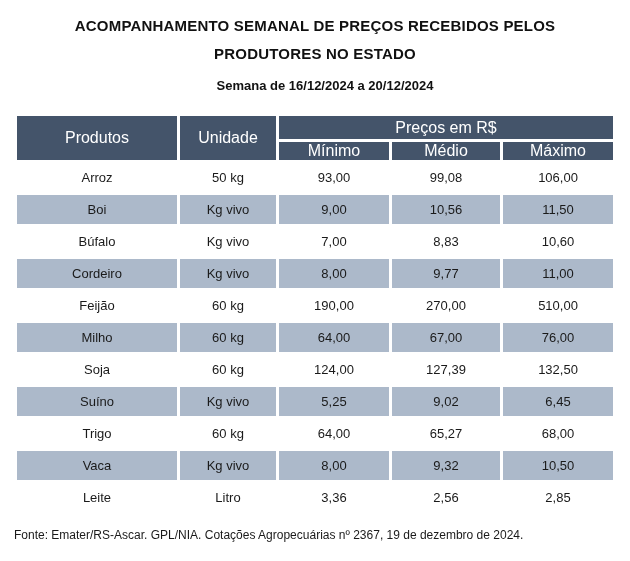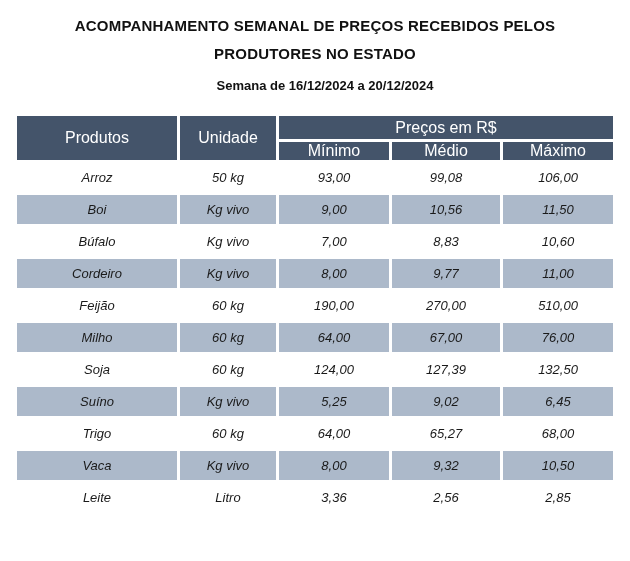--- a/index.html
+++ b/index.html
@@ -57,21 +57,20 @@
   table.price-table thead tr.group-row th { height: 23px; }
   table.price-table thead tr.sub-row th { height: 16px; margin-top: 42px; }
   table.price-table th.span-cell { height: 51px; }
   table.price-table td {
     font-size: 13px;
     text-align: center;
     vertical-align: middle;
     height: 29px;
     padding: 0;
     color: var(--body-text);
-    font-style: italic;
   }
   table.price-table tr.band td { background: var(--band-bg); }
 
   .footer {
     margin: 13px 0 0 14px;
     font-size: 12px;
     color: #1A1A1A;
   }
 </style>
 </head>
@@ -180,14 +179,15 @@
         <tr>
           <td>Leite</td>
           <td>Litro</td>
           <td>3,36</td>
           <td>2,56</td>
           <td>2,85</td>
         </tr>
       </tbody>
   </table>
 
+  <div class="footer">Fonte: Emater/RS-Ascar. GPL/NIA. Cotações Agropecuárias nº 2367, 19 de dezembro de 2024.</div>
 
 </div>
 
 </body></html>

